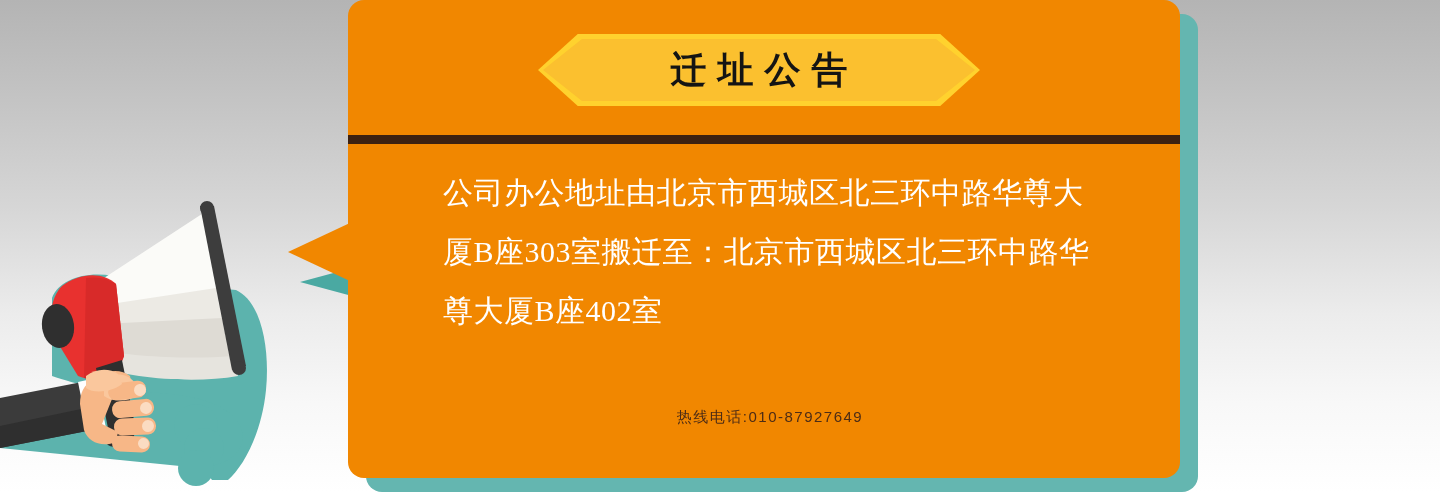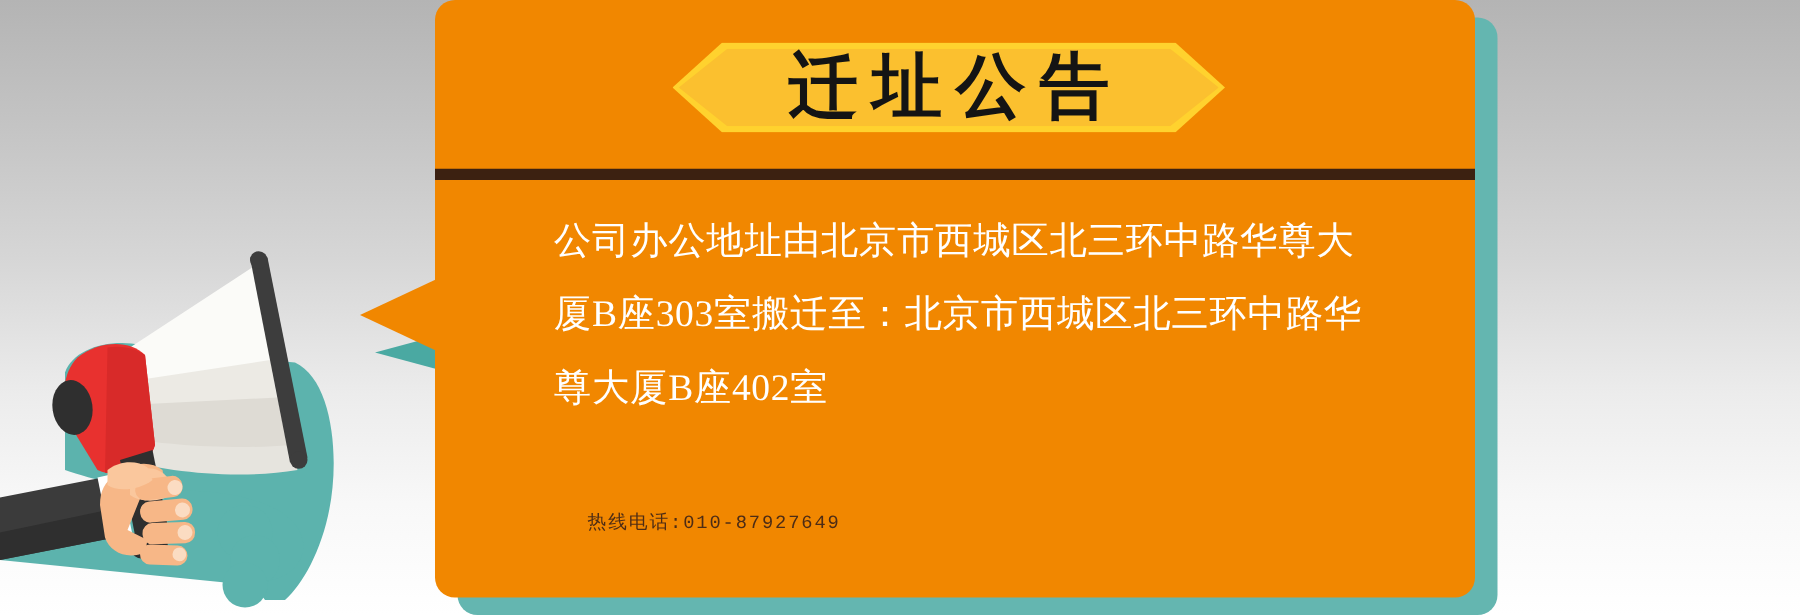--- a/index.html
+++ b/index.html
@@ -91,21 +91,21 @@
     background: #fbc02f;
     clip-path: polygon(0% 50%, 9% 0%, 91% 0%, 100% 50%, 91% 100%, 9% 100%);
   }
   .ribbon-title {
     position: absolute;
     inset: 0;
     display: flex;
     align-items: center;
     justify-content: center;
     color: #141414;
-    font-size: 56px;
+    font-size: 36px;
     font-weight: bold;
     letter-spacing: 11px;
     text-indent: 11px;
     font-family: "DejaVu Sans", "Liberation Sans", sans-serif;
   }
 
   
   .divider {
     position: absolute;
     left: 348px;
@@ -128,25 +128,25 @@
     font-family: Liberation Serif, serif;
   }
 
   
   .footer {
     position: absolute;
     left: 470px;
     top: 408px;
     width: 600px;
     display: flex;
-    justify-content: space-between;
+    justify-content: center;
     color: #4d2c15;
     font-size: 15px;
     letter-spacing: 1.5px;
-    font-family: Liberation Mono, monospace;
+    font-family: Liberation Sans, sans-serif;
   }
   .footer span { white-space: nowrap; }
 </style>
 </head>
 <body>
 
 <div id="stage">
 
   <div id="illustration">
     <svg width="340" height="312" viewBox="0 0 340 312" xmlns="http://www.w3.org/2000/svg">

